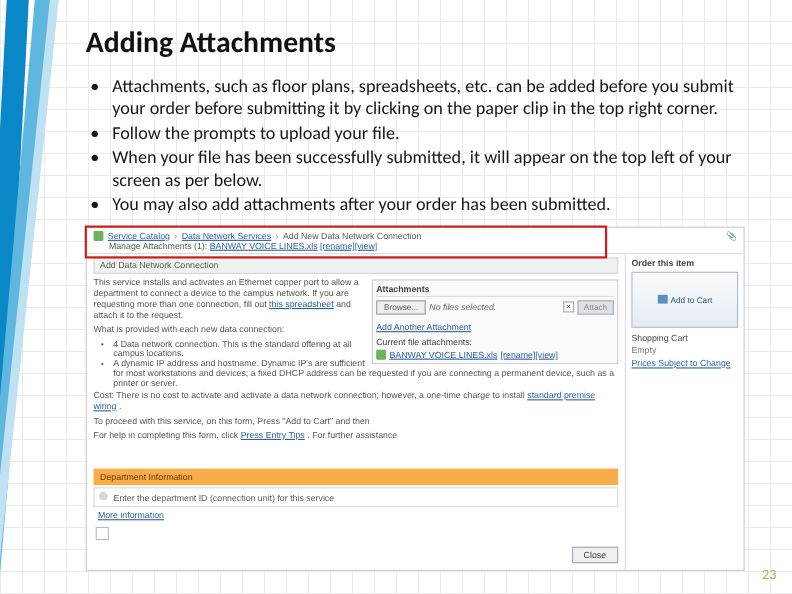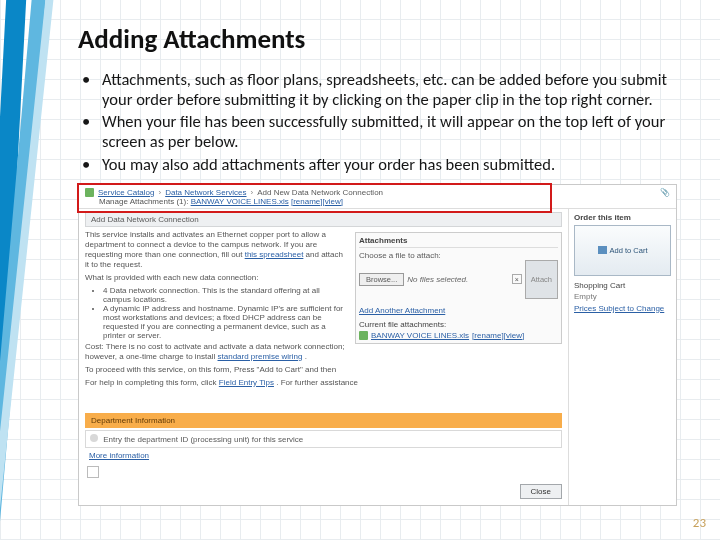--- a/index.html
+++ b/index.html
@@ -58,30 +58,30 @@
   .manage-row .link { color:#2a5fa5; text-decoration:underline; }
   .shot-main { display:flex; border-top:1px solid #ddd;}
   .shot-left { flex:1; padding:3px 6px 6px 6px; }
   .shot-right { width:108px; border-left:1px solid #ddd; padding:4px 5px; }
   .section-title { background:#eef0f2; border:1px solid #d4d6d8; padding:2px 5px; margin-bottom:3px;}
   .desc { color:#555; line-height:1.25; margin-bottom:3px;}
   .desc .link { color:#2a5fa5; text-decoration:underline;}
   .sublist { padding-left:12px; margin:2px 0;}
   .sublist li { list-style: disc; color:#555; margin-left:6px;}
   .attach-panel {
-    float:right; width:207px; margin:2px 0 4px 6px;
+    float:right; width:224px; margin:2px 0 4px 6px;
     border:1px solid #ccc; padding:3px;
     background:#fafafa;
   }
   .attach-panel .hline { border-bottom:1px solid #ddd; margin-bottom:3px; padding-bottom:2px; font-weight:bold; color:#444;}
   .browse-row { display:flex; align-items:center; gap:3px; margin-bottom:4px;justify-content:center;}
   .browse-row .browse { background:#efefef; border:1px solid #999; padding:1px 6px; font-size:7.5px;}
   .browse-row .nosel { color:#666;font-style:italic; }
   .browse-row .close { margin-left:auto; border:1px solid #aaa; width:10px; height:10px; display:flex; align-items:center; justify-content:center; font-size:7px; color:#555;}
-  .browse-row .attach-btn { background:#dfe3e7; border:1px solid #aaa; padding:14px 5px; color:#888; font-size:7.5px;}
+  .browse-row .attach-btn { background:#dfe3e7; border:1px solid #aaa; padding:1px 5px; color:#888; font-size:7.5px;}
   .add-another { color:#2a5fa5; text-decoration:underline; margin:3px 0 5px 0; display:inline-block;}
   .current-label { color:#444; margin-bottom:2px;}
   .current-file { display:flex; align-items:center; gap:3px;}
   .current-file .fi { width:9px;height:9px;background:#6cb35e;border-radius:1px;}
   .current-file .fname { color:#2a5fa5; text-decoration:underline;}
   .current-file .ops { color:#2a5fa5; text-decoration:underline;}
   .yellow-bar { background:#f8ad4a; color:#613a06; padding:3px 6px; margin-top:22px; font-size:8px;}
   .dept-row { border:1px solid #d9d9d9; padding:3px 4px; margin-top:2px; background:#fff;}
   .dept-row .info-ic { display:inline-block;width:8px;height:8px;background:#d8d8d8;border-radius:50%;margin-right:3px;}
   .more-info { color:#2a5fa5; text-decoration:underline; display:inline-block; margin:3px 0 2px 4px;}
@@ -106,20 +106,21 @@
 <div class="left-deco">
   <div class="bar1"></div>
     <div class="bar2"></div>
     <div class="bar3"></div>
 </div>
 
 <div class="content">
   <h1>Adding Attachments</h1>
   <ul class="bullets">
     <li>Attachments, such as floor plans, spreadsheets, etc.  can be added before you submit your order before submitting it by clicking on the paper clip in the top right corner.</li>
+    <li>Follow the prompts to upload your file.</li>
     <li>When your file has been successfully submitted, it will appear on the top left of your screen as per below.</li>
     <li>You may also add attachments after your order has been submitted.</li>
   </ul>
 
   <div class="shot-wrap">
     <div class="red-box"></div>
     <div class="shot">
 
       <div class="crumb-row">
         <span class="crumb-icon"></span>
@@ -135,21 +136,20 @@
         <span class="link">BANWAY VOICE LINES.xls</span>
         <span class="link">[rename][view]</span>
       </div>
 
       <div class="shot-main">
         <div class="shot-left">
           <div class="section-title">Add Data Network Connection</div>
 
           <div class="attach-panel">
             <div class="hline">Attachments</div>
-            <div>Choose a file to attach:</div>
             <div class="browse-row">
               <span class="browse">Browse...</span>
               <span class="nosel">No files selected.</span>
               <span class="close">×</span>
               <span class="attach-btn">Attach</span>
             </div>
             <span class="add-another">Add Another Attachment</span>
             <div class="current-label">Current file attachments:</div>
             <div class="current-file">
               <span class="fi"></span>
@@ -169,29 +169,29 @@
             <li>A dynamic IP address and hostname. Dynamic IP's are sufficient for most workstations and devices; a fixed DHCP address can be requested if you are connecting a permanent device, such as a printer or server.</li>
           </ul>
           <div class="desc">
             <span>Cost: There is no cost to activate and activate a data network connection; however, a one-time charge to install </span>
             <span class="link">standard premise wiring</span>
             <span>.</span>
           </div>
           <div class="desc">To proceed with this service, on this form, Press "Add to Cart" and then </div>
           <div class="desc">
             <span>For help in completing this form, click </span>
-            <span class="link">Field Entry Tips</span>
+            <span class="link">Press Entry Tips</span>
             <span>. For further assistance</span>
           </div>
 
           <div style="clear:both"></div>
           <div class="yellow-bar">Department Information</div>
           <div class="dept-row">
             <span class="info-ic"></span>
-            <span>Entry the department ID (processing unit) for this service</span>
+            <span>Enter the department ID (connection unit) for this service</span>
           </div>
           <span class="more-info">More information</span>
           <div class="tools">
             <span></span>
           </div>
           <div class="btn-row">
             <button>Close</button>
           </div>
         </div>
 

